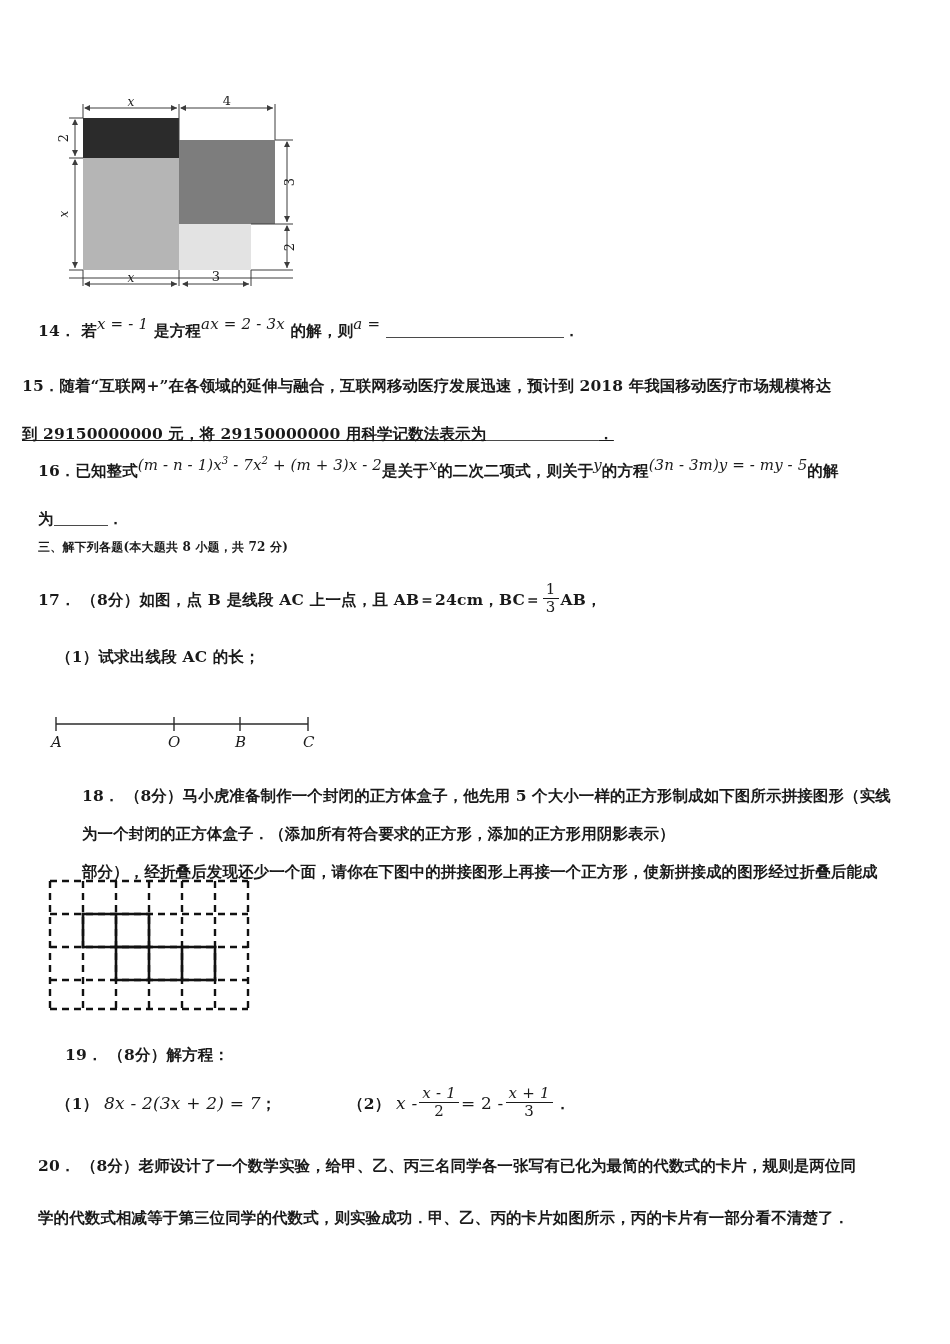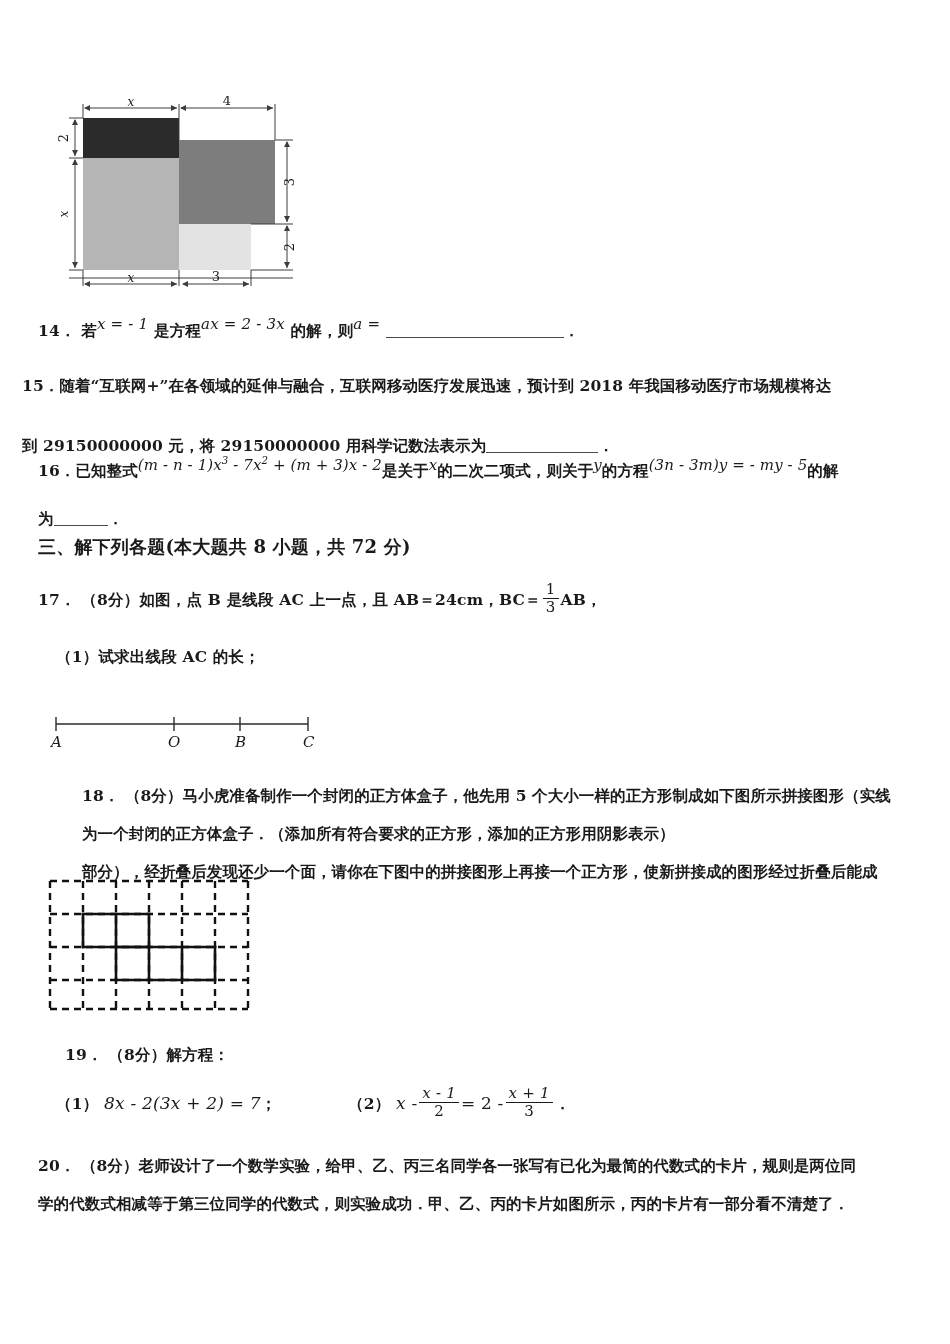--- a/index.html
+++ b/index.html
@@ -197,35 +197,35 @@
     <span>若</span><span class="raise math mi">x = - 1</span>
     <span>是方程</span><span class="raise math mi">ax = 2 - 3x</span>
     <span>的解，则</span><span class="raise math mi">a =</span>
     <span class="blank" style="width:178px;"></span><span>．</span>
   </div>
 
   <div class="qbody" style="left:22px; top:368px; width:880px;">
     <div style="white-space:nowrap;">
       <span class="num">15．</span><span>随着“互联网+”在各领域的延伸与融合，互联网移动医疗发展迅速，预计到 2018 年我国移动医疗市场规模将达</span>
     </div>
-    <div style="white-space:nowrap; margin-top:24px;">
+    <div style="white-space:nowrap; margin-top:12px;text-decoration:underline;">
       <span>到 29150000000 元，将 29150000000 用科学记数法表示为</span><span class="blank" style="width:112px;"></span><span>．</span>
     </div>
   </div>
 
   <div class="qbody" style="left:38px; top:443px; width:890px;">
     <div style="white-space:nowrap;">
       <span class="num">16．</span><span>已知整式</span><span class="raise2 math"><span class="mi">(m - n - 1)x</span><sup class="ex">3</sup><span class="mi"> - 7x</span><sup class="ex">2</sup><span class="mi"> + (m + 3)x - 2</span></span><span>是关于</span><span class="raise2 math mi">x</span><span>的二次二项式，则关于</span><span class="raise2 math mi">y</span><span>的方程</span><span class="raise2 math mi">(3n - 3m)y = - my - 5</span><span>的解</span>
     </div>
   </div>
   <div class="qline" style="left:38px; top:502px;">
     <span>为</span><span class="blank" style="width:54px;"></span><span>．</span>
   </div>
 
-  <div class="qline" style="left:38px; top:530px; font-size:18px;">三、解下列各题(本大题共 8 小题，共 72 分)</div>
+  <div class="qline" style="left:38px; top:530px; font-size:12px;">三、解下列各题(本大题共 8 小题，共 72 分)</div>
 
   <div class="qline" style="left:38px; top:582px;">
     <span class="num">17．</span>
     <span>（8分）</span><span>如图，点 B 是线段 AC 上一点，且 AB＝24cm，BC＝</span><span class="frac">
         <span class="nu">1</span>
         <span class="de">3</span>
       </span><span>AB，</span>
   </div>
   <div class="qline" style="left:56px; top:640px;">（1）试求出线段 AC 的长；</div>
 
@@ -307,16 +307,16 @@
           <span class="nu mi">x + 1</span>
           <span class="de mn">3</span>
         </span></span><span>．</span>
   </div>
 
   <div class="qbody" style="left:38px; top:1148px; width:895px;">
     <div style="white-space:nowrap;">
       <span class="num">20．</span>
       <span>（8分）</span><span>老师设计了一个数学实验，给甲、乙、丙三名同学各一张写有已化为最简的代数式的卡片，规则是两位同</span>
     </div>
-    <div style="white-space:nowrap; margin-top:2px;font-family:Liberation Serif, serif;">学的代数式相减等于第三位同学的代数式，则实验成功．甲、乙、丙的卡片如图所示，丙的卡片有一部分看不清楚了．</div>
+    <div style="white-space:nowrap; margin-top:16px;font-family:Liberation Serif, serif;">学的代数式相减等于第三位同学的代数式，则实验成功．甲、乙、丙的卡片如图所示，丙的卡片有一部分看不清楚了．</div>
   </div>
 
 </div>
 
 </body></html>

